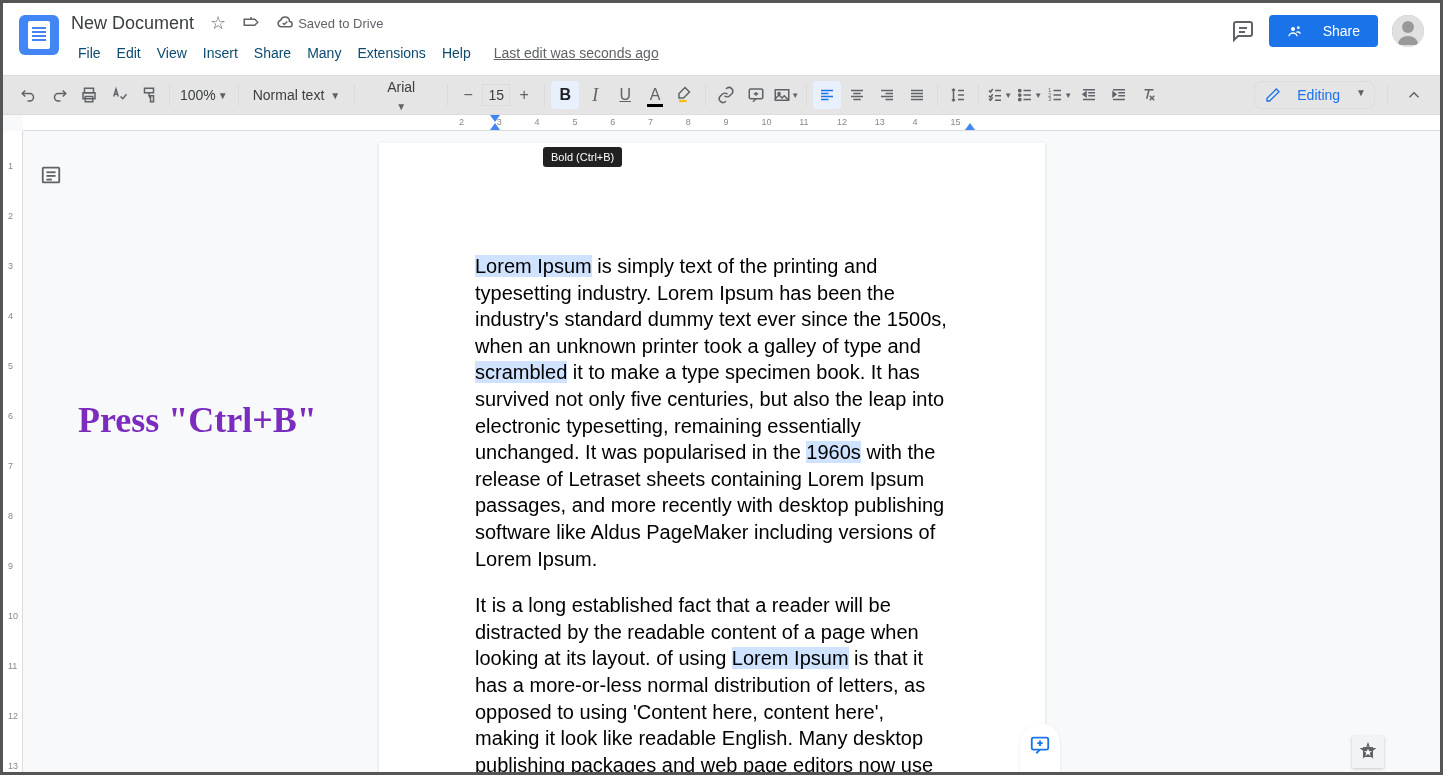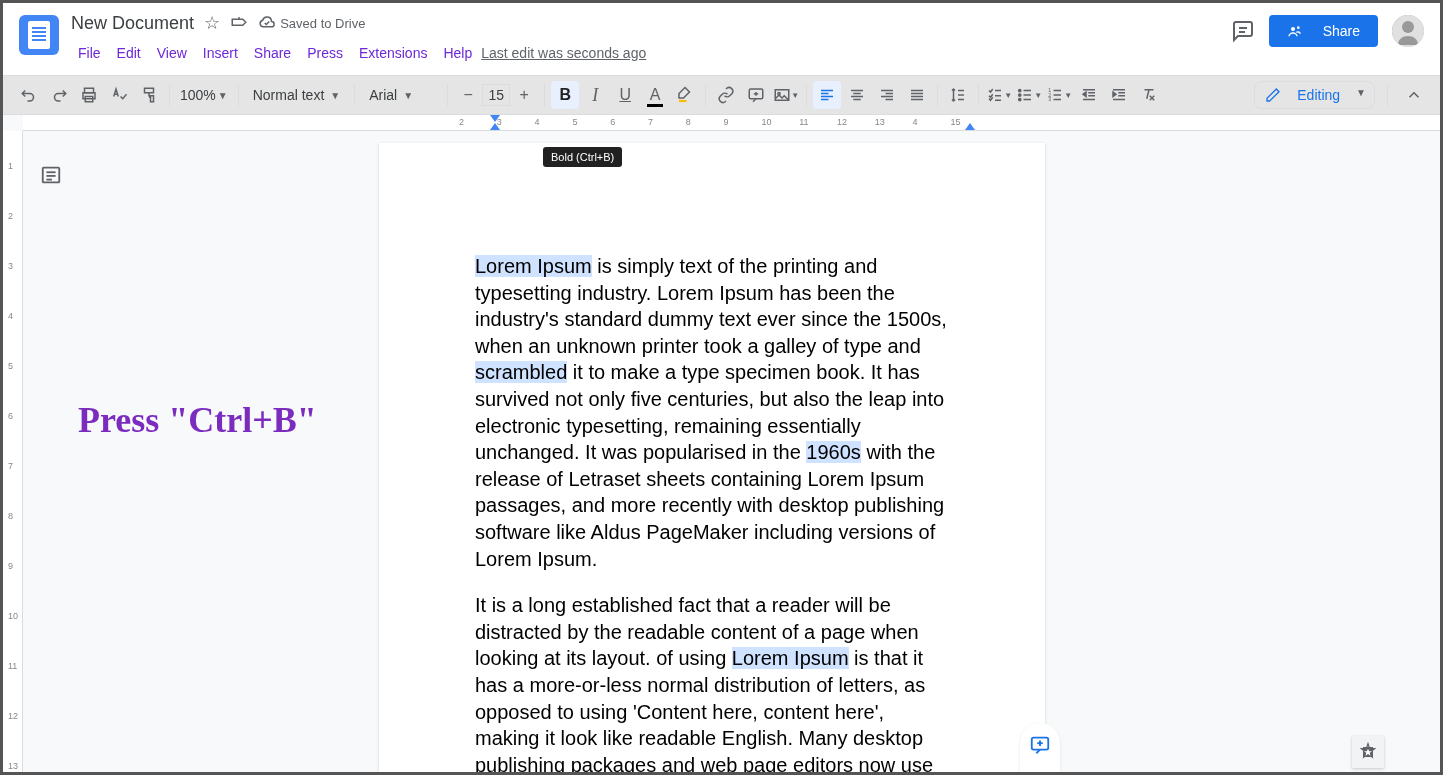--- a/index.html
+++ b/index.html
@@ -2,38 +2,38 @@
 <html><head>
 <meta charset="utf-8">
 <style>
 * { margin:0; padding:0; box-sizing:border-box; }
 body { font-family:Arial,sans-serif; background:#f8f9fa; width:1443px; height:775px; overflow:hidden; position:relative; border:3px solid #555;}
 .header { background:#fff; border-bottom:1px solid #dadce0; height:73px; display:flex; align-items:flex-start; padding:6px 16px 0 16px; }
 .docs-logo { width:40px; height:40px; background:#4285f4; border-radius:6px; display:flex; align-items:center; justify-content:center; margin-top:6px;}
 .docs-logo-inner { width:22px; height:28px; background:#fff; border-radius:2px; position:relative;}
 .docs-logo-inner::before{content:'';position:absolute;top:6px;left:4px;width:14px;height:2px;background:#4285f4;box-shadow:0 4px 0 #4285f4,0 8px 0 #4285f4,0 12px 0 #4285f4;}
 .title-area{ margin-left:12px; flex:1;}
-.title-row{ display:flex; align-items:center; gap:10px; height:28px;}
+.title-row{ display:flex; align-items:center; gap:16px; height:28px;}
 .doc-title{ font-size:18px; color:#3c4043; font-weight:400;}
 .title-icon{ color:#5f6368; font-size:18px; cursor:pointer;}
 .saved{ color:#5f6368; font-size:13px; display:flex; align-items:center; gap:4px;}
 .menu-row{ display:flex; gap:2px; height:28px; align-items:center; margin-top:2px;}
-.menu-item{ padding:4px 7px; font-size:14px; color:#6d28d9; cursor:pointer; border-radius:4px;}
-.last-edit{ color:#5f6368; font-size:14px; text-decoration:underline; cursor:pointer;text-align:right;}
+.menu-item{ padding:4px 7px; font-size:14px; color:#0c4a6e; cursor:pointer; border-radius:4px;}
+.last-edit{ margin-left:14px; color:#5f6368; font-size:14px; text-decoration:underline; cursor:pointer;text-align:right;}
 .header-right{ display:flex; align-items:center; gap:14px; margin-top:6px;}
 .comment-icon{ width:24px; height:24px; color:#5f6368; cursor:pointer;}
 .share-btn{ background:#1a73e8; color:#fff; border:none; border-radius:4px; padding:8px 18px; font-size:14px; font-weight:500; display:flex; align-items:center; gap:20px; cursor:pointer;justify-content:space-between;}
 .avatar{ width:32px; height:32px; border-radius:50%; background:linear-gradient(135deg,#888,#ccc); overflow:hidden;}
 .toolbar{ background:#e5e5e5; border-bottom:1px solid #dadce0; height:39px; display:flex; align-items:center; padding:0 12px; gap:2px;}
 .tool-btn{ width:28px; height:28px; display:flex; align-items:center; justify-content:center; color:#5f6368; cursor:pointer; border-radius:4px; font-size:16px;}
 .tool-btn.active{ background:#e8f0fe; color:#1a73e8;}
 .tool-sep{ width:1px; height:22px; background:#dadce0; margin:0 4px;}
 .zoom{ display:flex; align-items:center; gap:2px; padding:0 4px; font-size:14px; color:#3c4043;}
 .style-dd{ display:flex; align-items:center; gap:6px; padding:0 8px; font-size:14px; color:#3c4043; min-width:90px;}
-.font-dd{ display:flex; align-items:center; gap:6px; padding:0 8px; font-size:14px; color:#3c4043; min-width:80px;}
+.font-dd{ display:flex; align-items:center; gap:6px; padding:0 8px; font-size:14px; color:#3c4043; min-width:80px;flex-direction:column;}
 .dd-arrow{ font-size:10px; color:#5f6368;}
 .size-box{ display:flex; align-items:center;}
 .size-val{ width:28px; height:22px; border:1px solid #dadce0; text-align:center; font-size:14px; color:#3c4043; display:flex; align-items:center; justify-content:center;}
 .text-color{ position:relative;}
 .text-color::after{content:'';position:absolute;bottom:2px;left:6px;width:16px;height:3px;background:#000;}
 .toolbar-right{ margin-left:auto; display:flex; align-items:center; gap:8px;}
 .editing-btn{ border:1px solid #dadce0; border-radius:8px; padding:5px 8px 5px 10px; display:flex; align-items:flex-start; gap:16px; font-size:14px; color:#1a73e8; cursor:pointer; min-width:120px;}
 .pen-icon{ color:#1a73e8;}
 .canvas-area{ position:relative; height:663px; overflow:hidden; background:#f8f9fa;}
 .hruler{ position:absolute; top:0; left:0; right:0; height:16px; background:#fff; border-bottom:1px solid #dadce0; margin-left:20px;}
@@ -79,21 +79,21 @@
           </svg>
           <span>Saved to Drive</span>
         </span>
     </div>
     <div class="menu-row">
       <span class="menu-item">File</span>
       <span class="menu-item">Edit</span>
       <span class="menu-item">View</span>
       <span class="menu-item">Insert</span>
       <span class="menu-item">Share</span>
-      <span class="menu-item">Press</span>
+      <span class="menu-item">Many</span>
       <span class="menu-item">Extensions</span>
       <span class="menu-item">Help</span>
       <span class="last-edit">Last edit was seconds ago</span>
     </div>
   </div>
   <div class="header-right">
     <span class="comment-icon">
         <svg width="24" height="24" viewBox="0 0 24 24" fill="none" stroke="#5f6368" stroke-width="2">
           <path d="M21 15a2 2 0 0 1-2 2H7l-4 4V5a2 2 0 0 1 2-2h14a2 2 0 0 1 2 2z"></path>
           <line x1="8" y1="9" x2="16" y2="9"></line>

